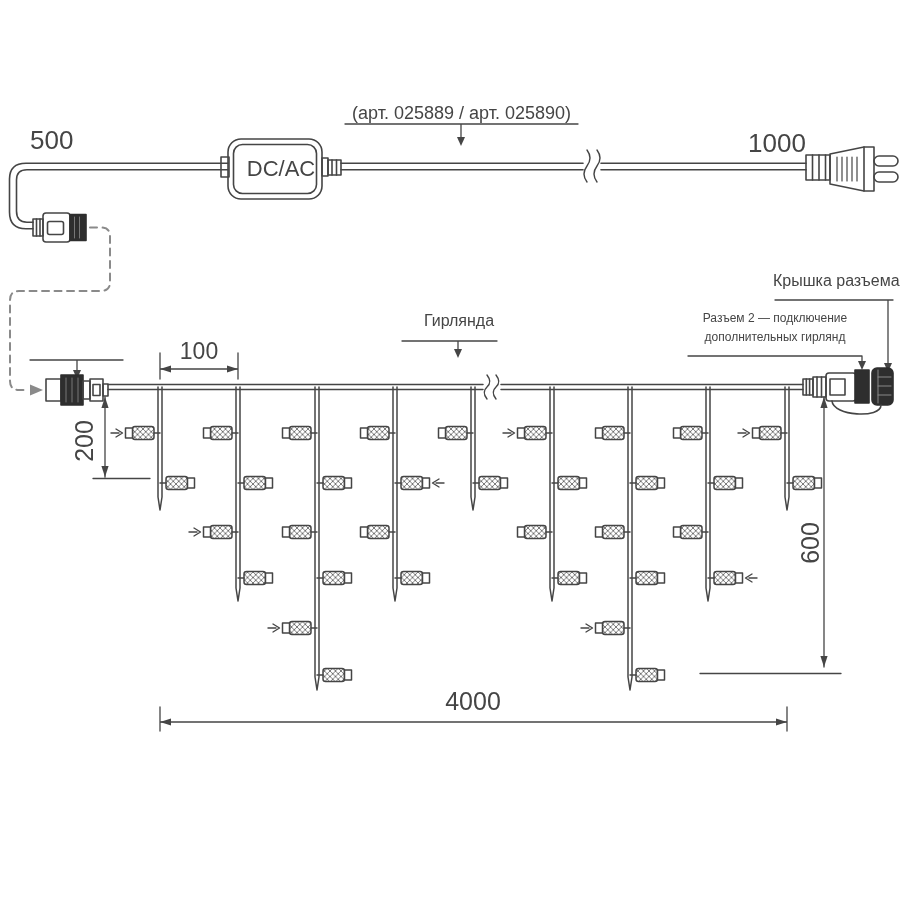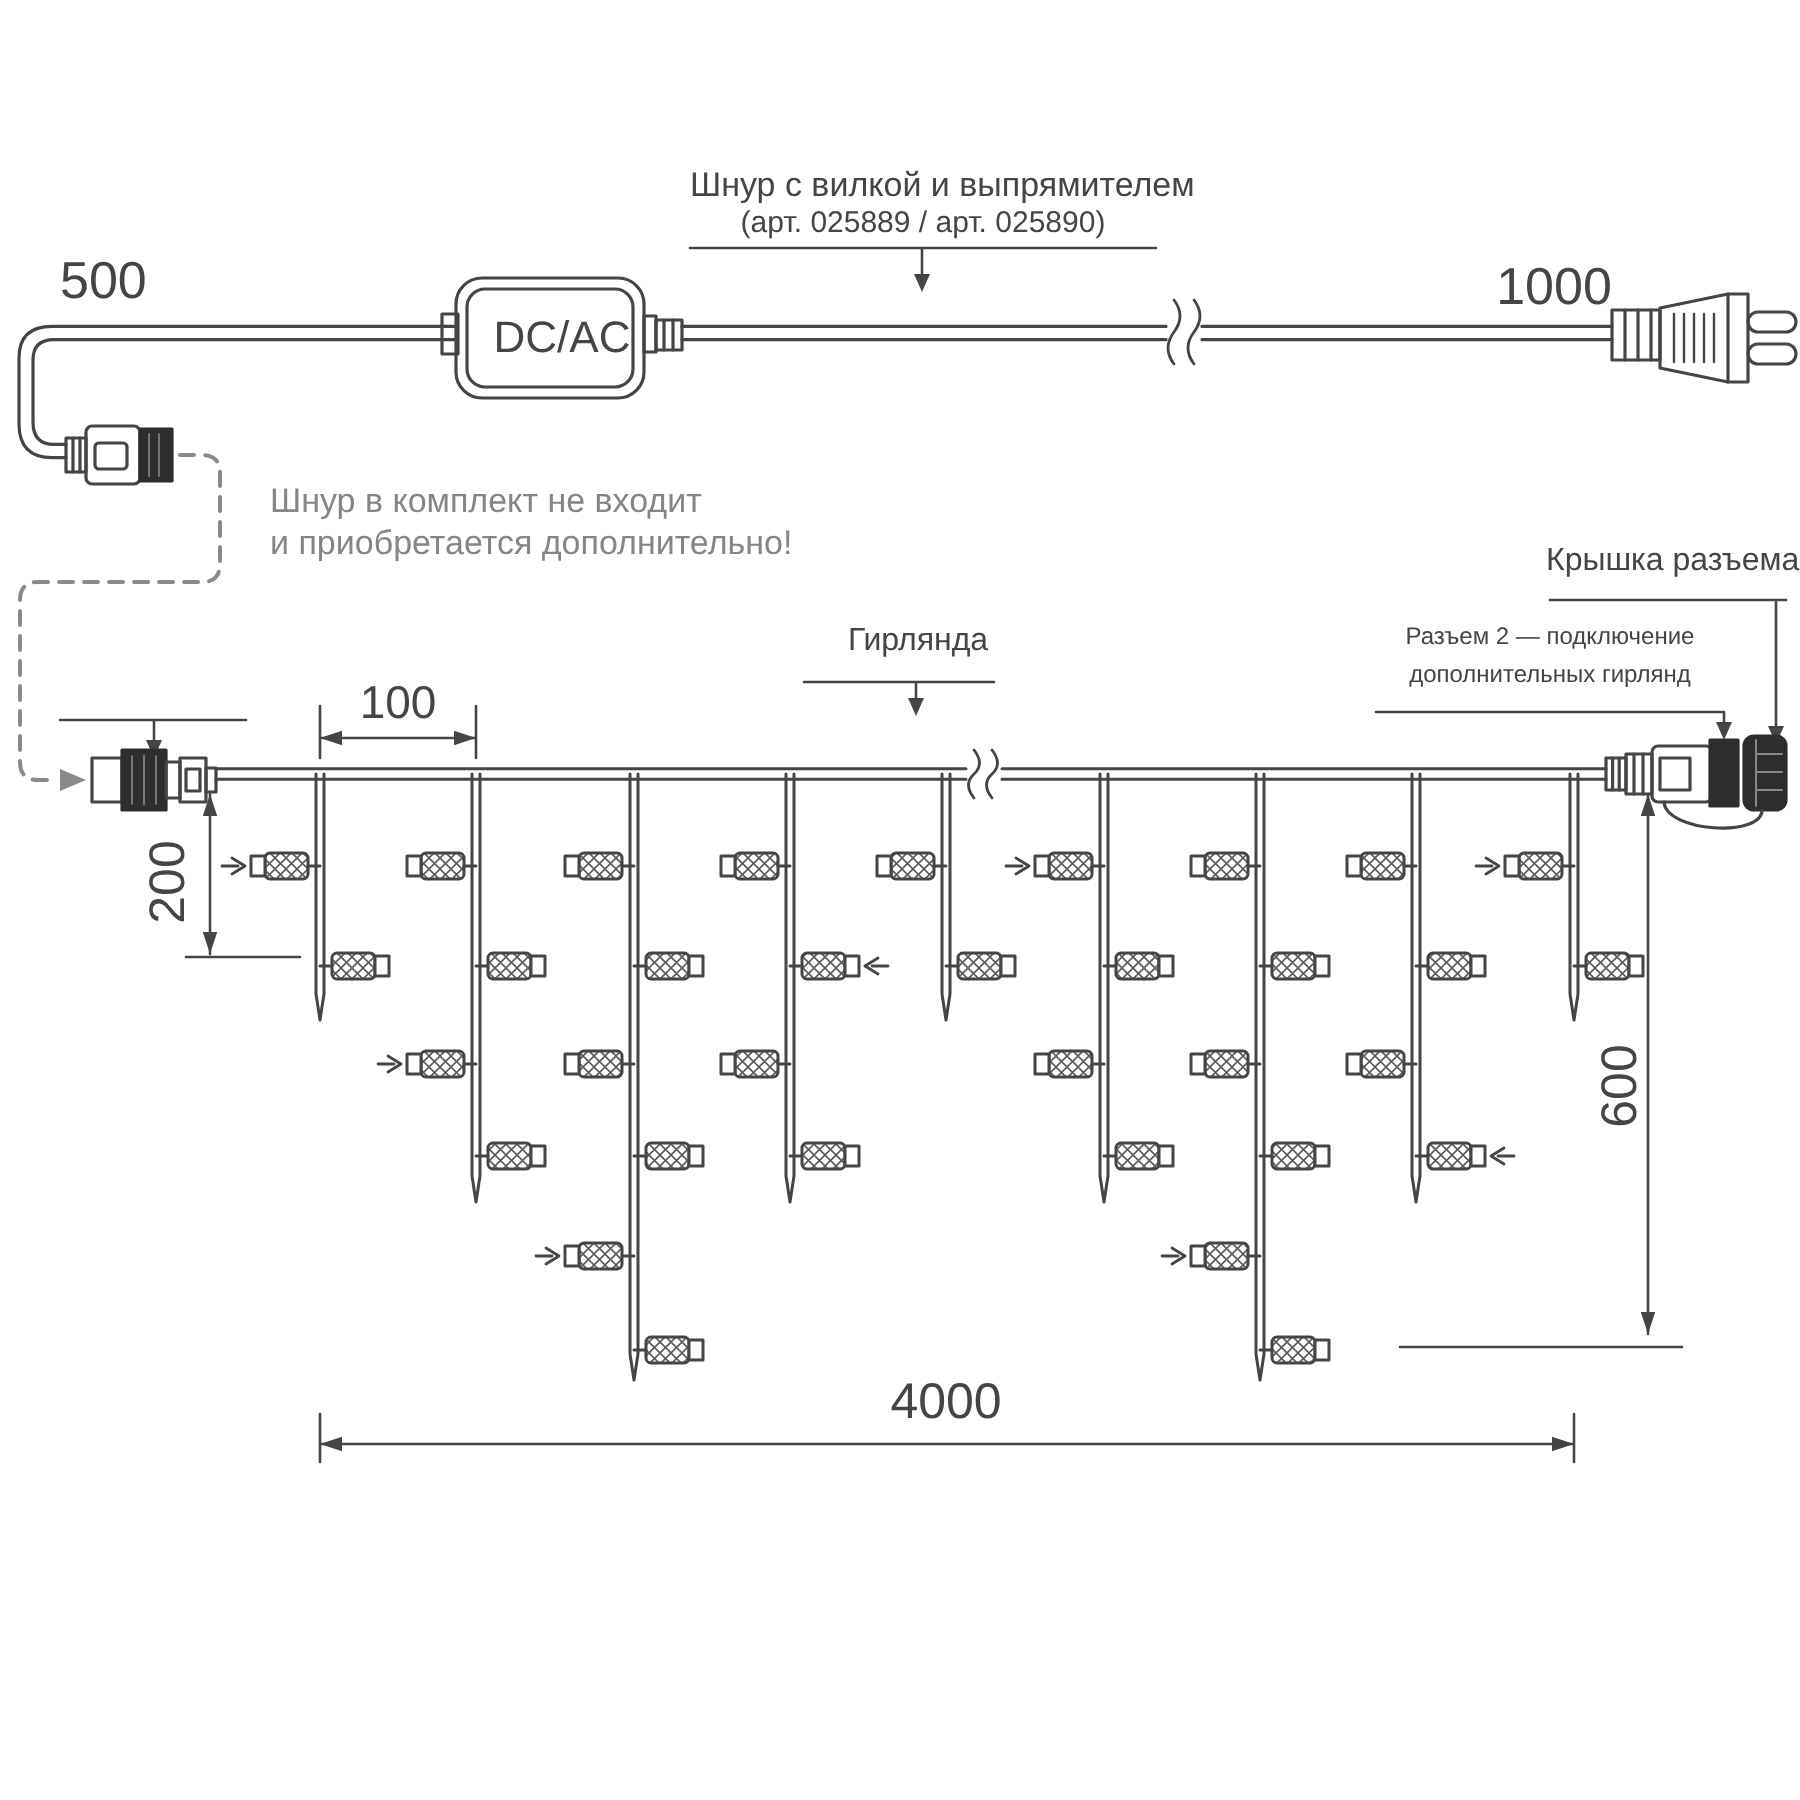--- a/index.html
+++ b/index.html
@@ -270,27 +270,22 @@
         <path d="M738,433 H746 M743,429 L749.5,433 L743,437" stroke-width="1.4"></path>
         <line x1="787" y1="483" x2="793" y2="483"></line>
         <rect x="793" y="476.5" width="21.5" height="13" rx="2.5" fill="url(#hatch)"></rect>
         <rect x="814.5" y="478" width="7" height="10" fill="#ffffff"></rect>
       </g>
 </svg>
 
 <div class="lbl" style="left:30px;top:125px;font-size:26px;">500</div>
 <div class="lbl ctr" style="left:745px;top:128px;width:64px;font-size:26px;">1000</div>
 <div class="lbl ctr" style="left:233px;top:156px;width:96px;font-size:22px;">DC/AC</div>
-<div class="lbl ctr" style="left:345px;top:83px;width:233px;font-size:17px;">Шнур с вилкой и выпрямителем</div>
-<div class="lbl ctr" style="left:345px;top:103px;width:233px;font-size:15px;">(арт. 025889 / арт. 025890)</div>
-
-<div class="lbl gray" style="left:135px;top:240px;font-size:17px;line-height:21px;">
-  <span>Шнур в комплект не входит</span>
-  <span>и приобретается дополнительно!</span>
-</div>
+<div class="lbl ctr" style="left:345px;top:103px;width:233px;font-size:18px;">(арт. 025889 / арт. 025890)</div>
+
 
 
 <div class="lbl ctr" style="left:400px;top:312px;width:118px;font-size:16px;">Гирлянда</div>
 
 <div class="lbl ctr" style="left:687px;top:309px;width:176px;font-size:12px;line-height:19px;">
   <span>Разъем 2 — подключение</span>
   <span>дополнительных гирлянд</span>
 </div>
 
 <div class="lbl ctr" style="left:773px;top:272px;width:120px;font-size:16px;">Крышка разъема</div>

